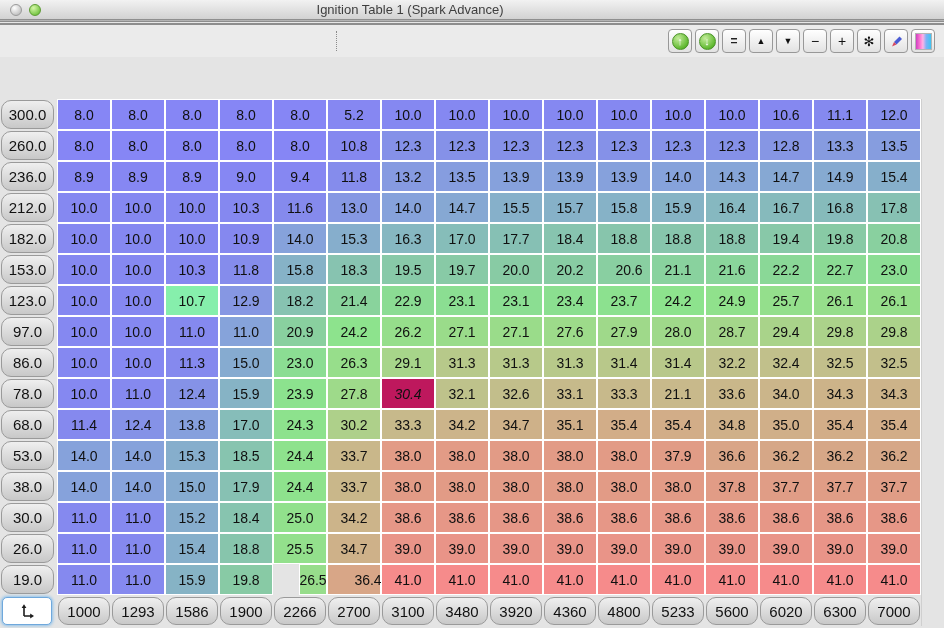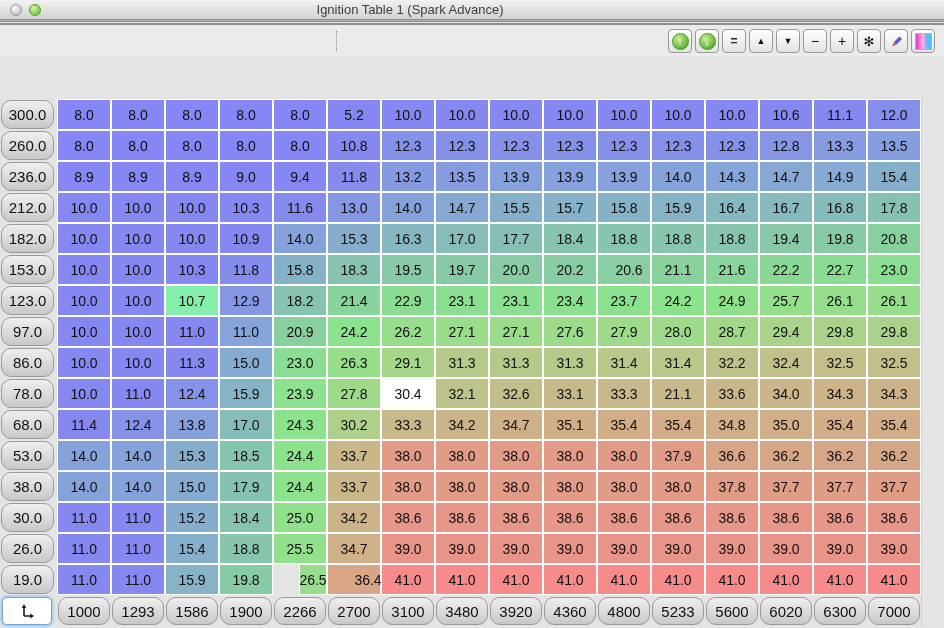--- a/index.html
+++ b/index.html
@@ -275,21 +275,21 @@
       <div class="cell" style="background: rgb(193, 192, 139);">32.4</div>
       <div class="cell" style="background: rgb(194, 191, 139);">32.5</div>
       <div class="cell" style="background: rgb(194, 191, 139);">32.5</div>
       <div class="axis ycell">78.0</div>
       <div class="cell" style="background: rgb(133, 136, 241);">10.0</div>
       <div class="cell" style="background: rgb(133, 137, 239);">11.0</div>
       <div class="cell" style="background: rgb(133, 146, 231);">12.4</div>
       <div class="cell" style="background: rgb(134, 179, 197);">15.9</div>
       <div class="cell" style="background: rgb(140, 226, 142);">23.9</div>
       <div class="cell" style="background: rgb(158, 218, 138);">27.8</div>
-      <div class="cell" style="background: #ffffff;">30.4</div>
+      <div class="cell" style="background: #be185d; font-style: italic;">30.4</div>
       <div class="cell" style="background: rgb(190, 194, 139);">32.1</div>
       <div class="cell" style="background: rgb(194, 190, 139);">32.6</div>
       <div class="cell" style="background: rgb(198, 186, 139);">33.1</div>
       <div class="cell" style="background: rgb(199, 185, 139);">33.3</div>
       <div class="cell" style="background: rgb(200, 185, 139);">21.1</div>
       <div class="cell" style="background: rgb(201, 183, 138);">33.6</div>
       <div class="cell" style="background: rgb(203, 181, 138);">34.0</div>
       <div class="cell" style="background: rgb(204, 179, 137);">34.3</div>
       <div class="cell" style="background: rgb(204, 179, 137);">34.3</div>
       <div class="axis ycell">68.0</div>

